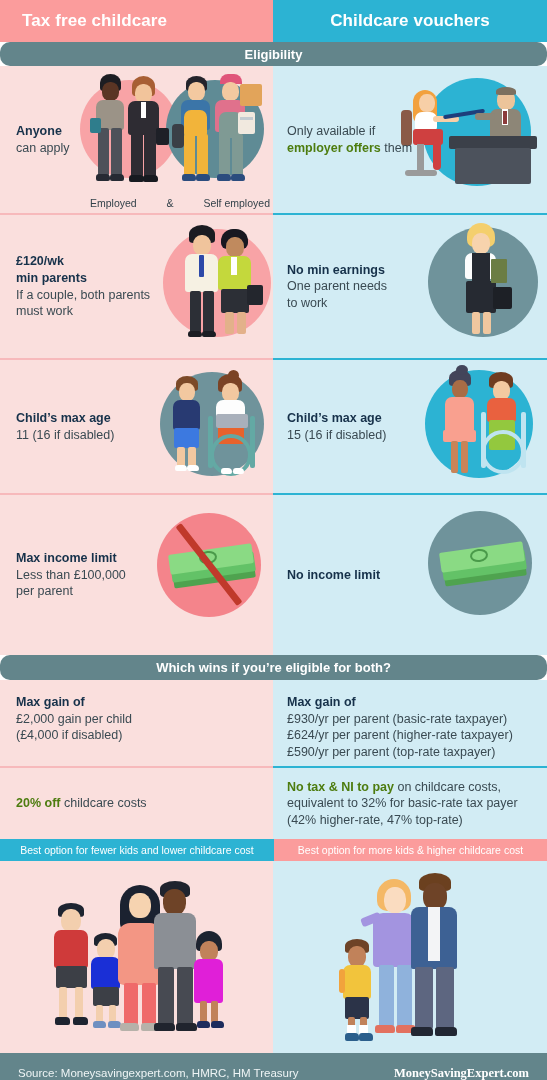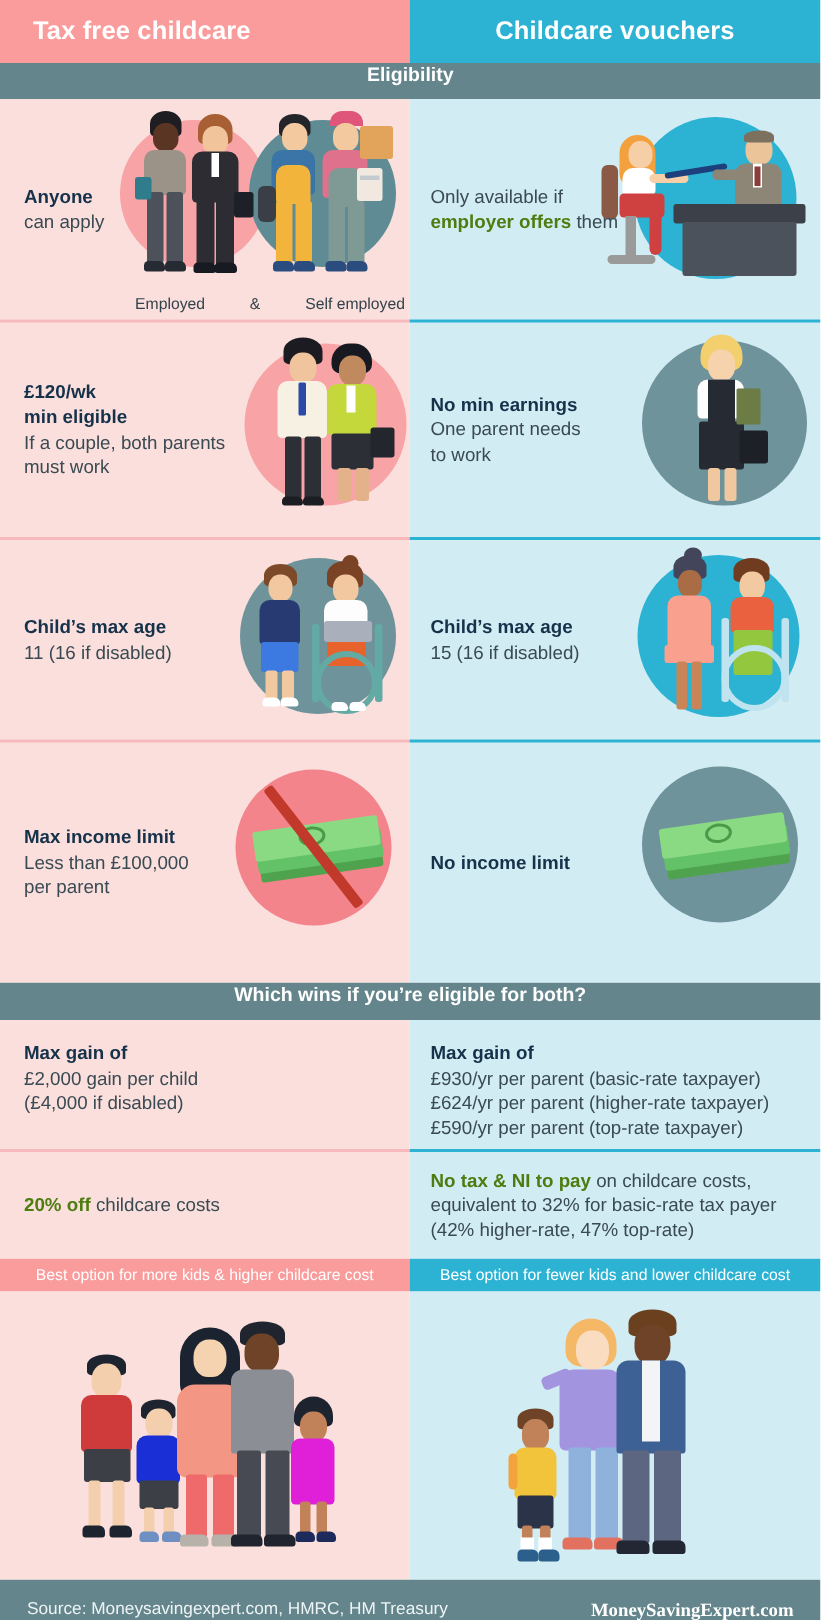--- a/index.html
+++ b/index.html
@@ -21,22 +21,22 @@
   .header .col.left  { width: 273px; background: #fb9c9c; padding-left: 22px; }
   .header .col.right { width: 274px; background: #2cb3d3; justify-content: center; }
   .header h1 {
     font-size: 17px; font-weight: bold; color: #ffffff; letter-spacing: .1px;
   }
 
   
   .section-bar {
     height: 24px; flex: none;
     background: #63858b;
-    display: flex; align-items: flex-start; justify-content: center;
-    color: #ffffff; font-size: 13px; font-weight: bold;
+    display: flex; align-items: center; justify-content: center;
+    color: #ffffff; font-size: 13px; font-weight: bold; border-radius: 10px;
   }
 
   
   .row { display: flex; flex: none; position: relative; }
   .cell {
     position: relative; overflow: hidden;
     display: flex; align-items: center;
   }
   .cell.left  { width: 273px; background: #fadfdd; border-top: 2px solid #f7b9bb; }
   .cell.right { width: 274px; background: #d2ecf4; border-top: 2px solid #2cb3d3; }
@@ -217,21 +217,21 @@
         <div class="desk" style="left:66px;top:68px;width:76px;height:36px;background:#4c525c;"></div>
       </div>
     </div>
   </div>
 
   <div class="row" style="height:145px">
 
     <div class="cell left">
       <div class="txt" style="width:165px">
         <span class="hd">£120/wk</span>
-        <span class="hd">min eligible</span>
+        <span class="hd">min parents</span>
         <span>If a couple, both parents</span><br>
         <span>must work</span>
       </div>
       <div class="circ" style="left:163px; top:14px; width:108px; height:108px; background:#f8a3a6;"></div>
       <div class="art" style="left:165px;top:8px;width:110px;height:124px;">
         <div class="hair" style="left:24px;top:2px;width:26px;height:18px;background:#1b1b21;"></div>
         <div class="head" style="left:28px;top:12px;width:18px;height:20px;background:#f0c49c;"></div>
         <div class="body" style="left:20px;top:31px;width:33px;height:38px;background:#f6f1e3;"></div>
         <div style="position:absolute;left:34px;top:32px;width:5px;height:22px;background:#2d49a8;border-radius:1px;"></div>
         <div class="leg" style="left:25px;top:68px;width:11px;height:42px;background:#2c2f36;"></div>
@@ -392,25 +392,25 @@
     <div class="cell right">
       <div class="txt" style="width:268px">
         <b>No tax &amp; NI to pay</b><span> on childcare costs,</span><br>
         <span>equivalent to 32% for basic-rate tax payer</span><br>
         <span>(42% higher-rate, 47% top-rate)</span>
       </div>
     </div>
   </div>
 
   <div class="banner">
+    <div class="b right">
+      <span>Best option for fewer kids and lower childcare cost</span>
+    </div>
     <div class="b left">
       <span>Best option for more kids &amp; higher childcare cost</span>
-    </div>
-    <div class="b right">
-      <span>Best option for fewer kids and lower childcare cost</span>
     </div>
   </div>
 
   <div class="family">
     <div class="f left">
       <div class="art" style="left:50px;top:18px;width:180px;height:170px;">
 
         <div class="hair" style="left:8px;top:24px;width:26px;height:14px;background:#1d2430;"></div>
         <div class="head" style="left:11px;top:30px;width:20px;height:23px;background:#f3cfae;"></div>
         <div class="body" style="left:4px;top:51px;width:34px;height:38px;background:#cf3a3a;"></div>

